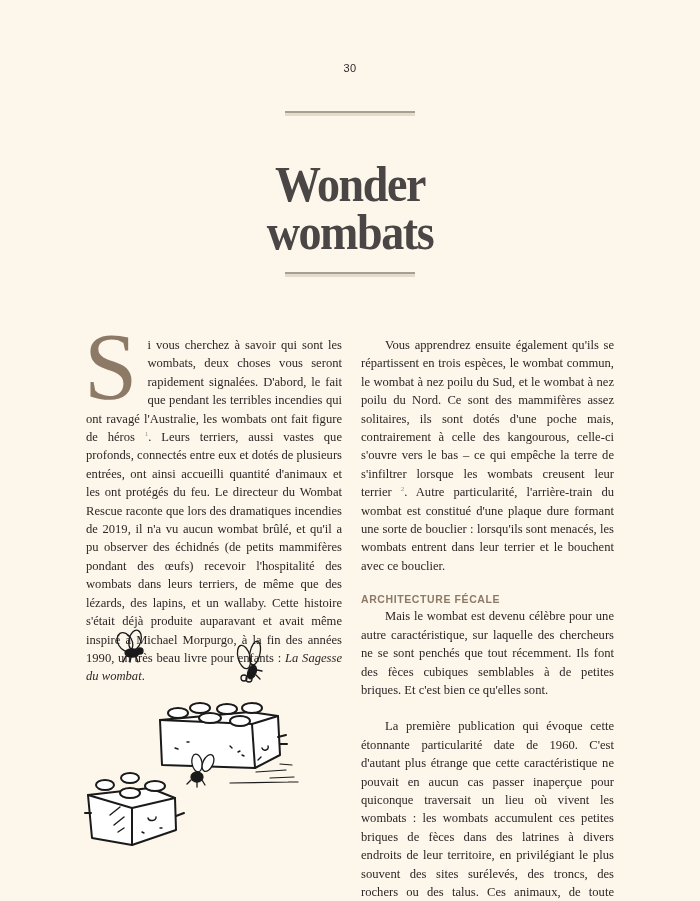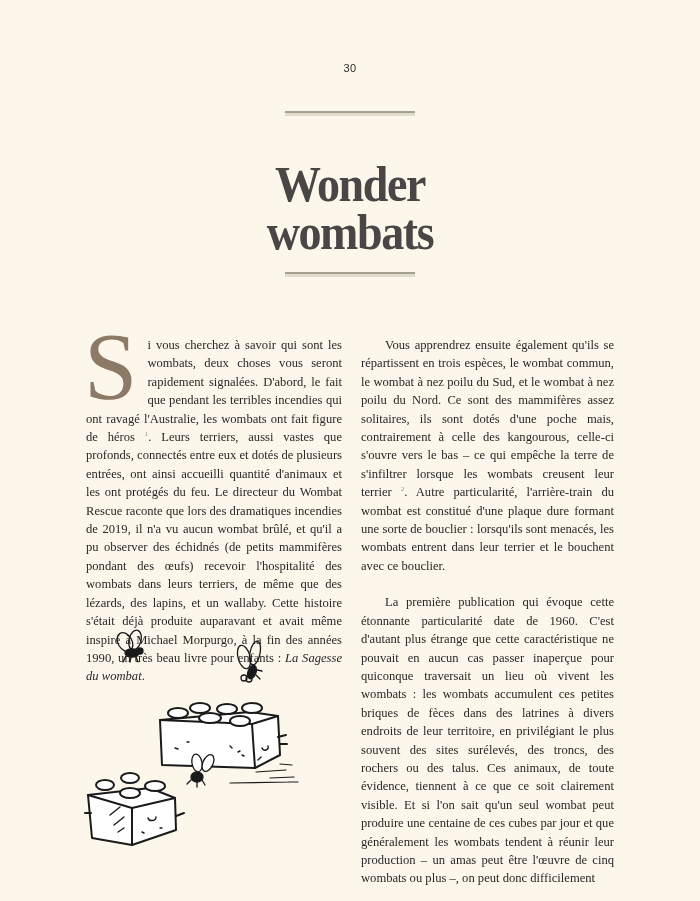--- a/index.html
+++ b/index.html
@@ -122,20 +122,22 @@
 <div class="col left">
   <p>
     <span class="dropcap">S</span><span>i vous cherchez à savoir qui sont les wombats, deux choses vous seront rapidement signalées. D'abord, le fait que pendant les terribles incendies qui ont ravagé l'Australie, les wombats ont fait figure de héros</span>&nbsp;<sup>1</sup><span>. Leurs terriers, aussi vastes que profonds, connectés entre eux et dotés de plusieurs entrées, ont ainsi accueilli quantité d'animaux et les ont protégés du feu. Le directeur du Wombat Rescue raconte que lors des dramatiques incendies de 2019, il n'a vu aucun wombat brûlé, et qu'il a pu observer des échidnés (de petits mammifères pondant des œufs) recevoir l'hospitalité des wombats dans leurs terriers, de même que des lézards, des lapins, et un wallaby. Cette histoire s'était déjà produite auparavant et avait même inspiré à Michael Morpurgo, à la fin des années 1990, un très beau livre pour enfants : </span><span class="italic">La Sagesse du wombat</span><span>.</span>
   </p>
 </div>
 
 <div class="col right">
   <p class="indent">
     <span>Vous apprendrez ensuite également qu'ils se répartissent en trois espèces, le wombat commun, le wombat à nez poilu du Sud, et le wombat à nez poilu du Nord. Ce sont des mammifères assez solitaires, ils sont dotés d'une poche mais, contrairement à celle des kangourous, celle-ci s'ouvre vers le bas – ce qui empêche la terre de s'infiltrer lorsque les wombats creusent leur terrier</span>&nbsp;<sup>2</sup><span>. Autre particularité, l'arrière-train du wombat est constitué d'une plaque dure formant une sorte de bouclier : lorsqu'ils sont menacés, les wombats entrent dans leur terrier et le bouchent avec ce bouclier.</span>
   </p>
+  <p class="section-head">ARCHITECTURE FÉCALE</p>
+  <p class="indent">Mais le wombat est devenu célèbre pour une autre caractéristique, sur laquelle des chercheurs ne se sont penchés que tout récemment. Ils font des fèces cubiques semblables à de petites briques. Et c'est bien ce qu'elles sont.</p>
   <p class="indent gap">La première publication qui évoque cette étonnante particularité date de 1960. C'est d'autant plus étrange que cette caractéristique ne pouvait en aucun cas passer inaperçue pour quiconque traversait un lieu où vivent les wombats : les wombats accumulent ces petites briques de fèces dans des latrines à divers endroits de leur territoire, en privilégiant le plus souvent des sites surélevés, des troncs, des rochers ou des talus. Ces animaux, de toute évidence, tiennent à ce que ce soit clairement visible. Et si l'on sait qu'un seul wombat peut produire une centaine de ces cubes par jour et que généralement les wombats tendent à réunir leur production – un amas peut être l'œuvre de cinq wombats ou plus –, on peut donc difficilement</p>
 </div>
 
 <div class="illustration">
   <svg width="230" height="240" viewBox="0 0 230 240" fill="none" stroke="#1a1a1a" stroke-linecap="round" stroke-linejoin="round">
 
     <g stroke-width="1.3">
       <ellipse cx="45" cy="22" rx="7" ry="10" transform="rotate(-30 45 22)"></ellipse>
       <ellipse cx="55" cy="20" rx="6" ry="10" transform="rotate(15 55 20)"></ellipse>
       <ellipse cx="52" cy="33" rx="7" ry="4" fill="#1a1a1a"></ellipse>

